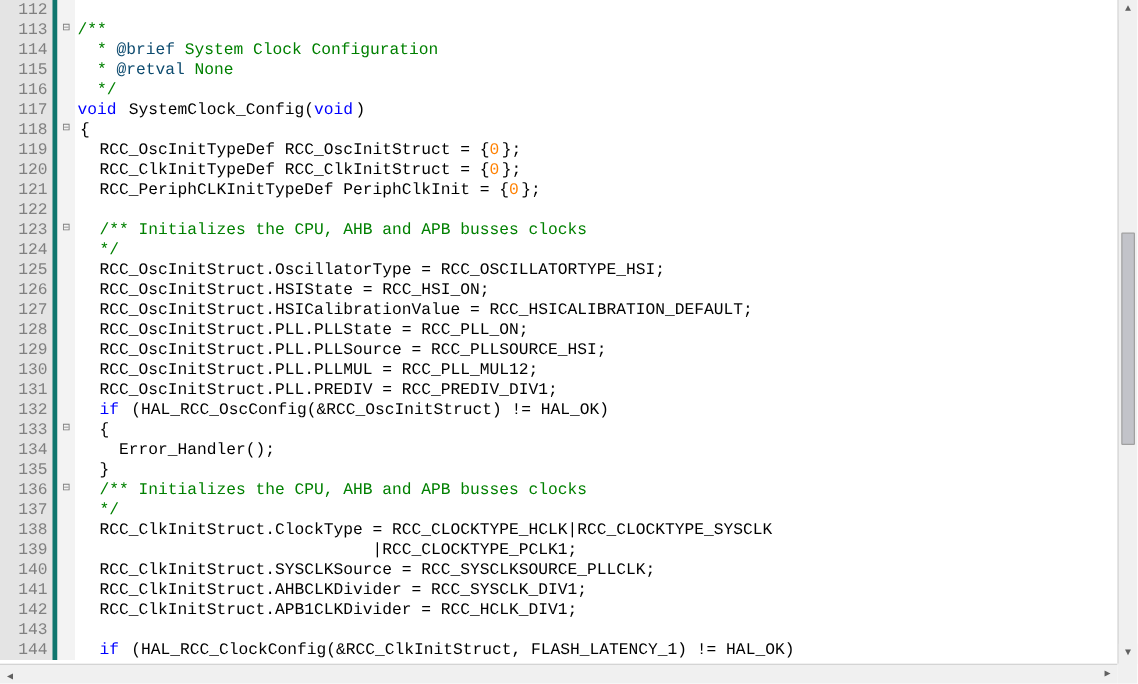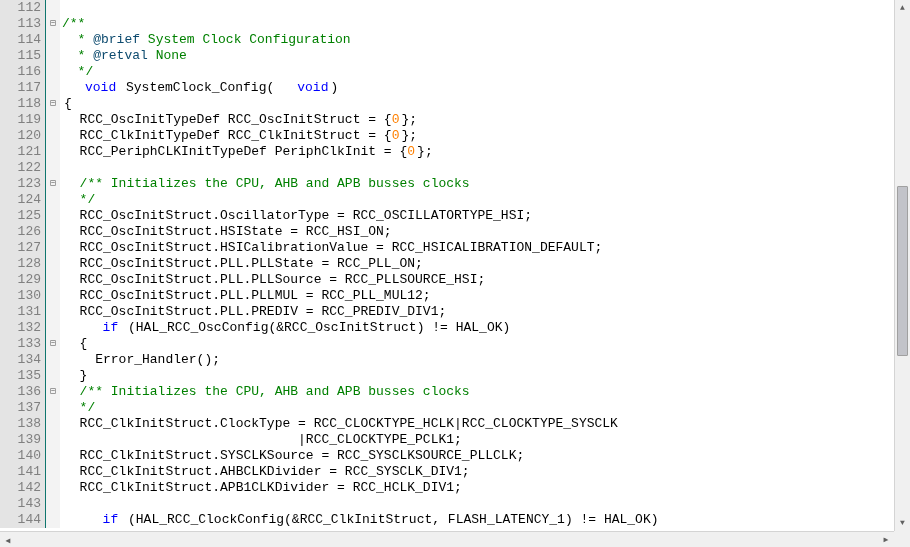--- a/index.html
+++ b/index.html
@@ -1,22 +1,22 @@
 <!DOCTYPE html>
 <html><head>
 <meta charset="utf-8">
 <style>
 * { margin:0; padding:0; box-sizing:border-box; }
 body { font-family:Consolas,'Courier New',monospace; font-size:13px; line-height:16px; background:#fff; overflow:hidden; width:910px; height:547px; position:relative; }
 .editor { position:absolute; top:0; left:0; right:16px; bottom:16px; overflow:hidden; white-space:pre; }
 .row { height:16px; display:flex; }
-.gutter { width:46px; min-width:46px; background:#e4e4e4; color:#808080; text-align:right; padding-right:4px; border-right:1px solid #0f766e; }
+.gutter { width:46px; min-width:46px; background:#e4e4e4; color:#808080; text-align:right; padding-right:4px; border-right:4px solid #0f766e; }
 .fold { width:14px; min-width:14px; background:#f3f3f3; color:#808080; text-align:center; font-size:10px; line-height:16px; cursor:pointer; }
 .code { padding-left:2px; color:#000; }
-.kw { color:#0000ff;margin-left:23px; }
+.kw { color:#0000ff; }
 .num { color:#ff8000; }
 .doc { color:#008000; }
 .doctag { color:#0c4a6e; }
 .scroll-v { position:absolute; right:0; top:0; bottom:16px; width:16px; background:#f0f0f0; border-left:1px solid #d4d4d4; }
 .scroll-v .arrow { height:16px; text-align:center; font-size:8px; line-height:16px; color:#606060; background:#f0f0f0; cursor:pointer; }
 .scroll-v .track { position:absolute; top:16px; bottom:16px; left:0; right:0; }
 .scroll-v .thumb { position:absolute; left:2px; right:2px; top:170px; height:170px; background:#c2c3c9; border:1px solid #a0a0a0; border-radius:1px; }
 .scroll-v .arrow.down { position:absolute; bottom:0; left:0; right:0; }
 .scroll-h { position:absolute; left:0; right:16px; bottom:0; height:16px; background:#f0f0f0; border-top:1px solid #d4d4d4; }
 .scroll-h .arrow { width:16px; text-align:center; font-size:8px; line-height:16px; color:#606060; display:inline-block; cursor:pointer; }

